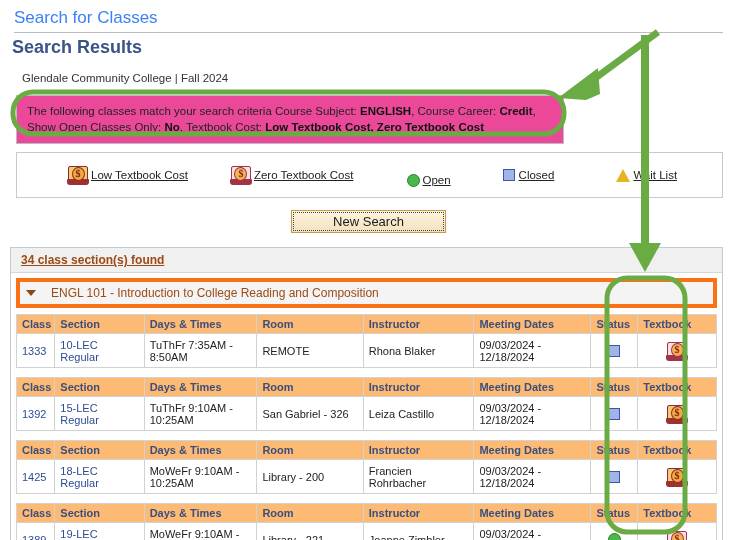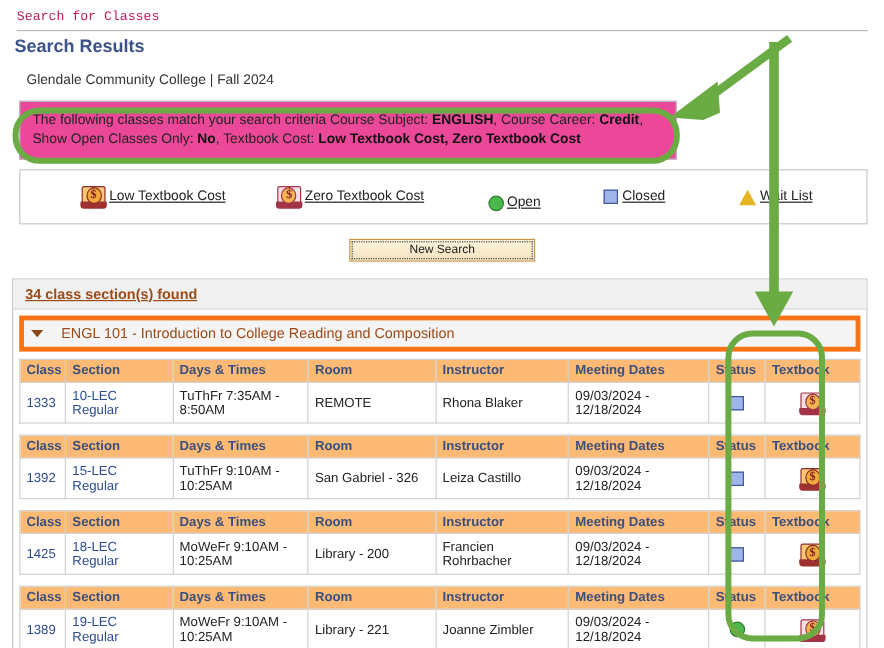--- a/index.html
+++ b/index.html
@@ -10,29 +10,29 @@
     font-family:"Liberation Sans", sans-serif;
     font-size:11px;
     color:#333;
     position:relative;
     overflow:hidden;
   }
 
   
   #breadcrumb-wrap { padding:8px 0 0 14px; }
   #breadcrumb-link {
-    color:#be185d; font-size:11px; text-decoration:none;
-    display:inline-block; padding-bottom:2px;font-family:Liberation Mono, monospace;
+    color:#3b82f6; font-size:17px; text-decoration:none;
+    display:inline-block; padding-bottom:2px;
   }
   #header-rule {
     border-bottom:1px solid #b9bcc4;
     margin:2px 14px 0 14px;
   }
   #page-title {
-    color:#3b5387; font-size:15px; font-weight:bold;
+    color:#3b5387; font-size:18px; font-weight:bold;
     padding:4px 0 0 12px; letter-spacing:0px;
   }
   #term-line {
     color:#333; font-size:11.5px;
     padding:14px 0 0 22px;
   }
 
   
   #criteria-box {
     margin:11px 14px 0 16px;
@@ -109,21 +109,21 @@
   }
 
   
   #button-row {
     display:flex; justify-content:center; gap:28px;
     margin-top:12px;
   }
   .pbtn {
     background:linear-gradient(#fdf3dd,#f3e2bf);
     border:1px solid #c79a4b;
-    font-size:10px; color:#1b1b1b;
+    font-size:13px; color:#1b1b1b;
     padding:3px 0; width:155px; text-align:center;
     font-family:"Liberation Sans", sans-serif;
     cursor:pointer;
   }
   #btn-new-search { outline:1px dotted #444; outline-offset:-3px; }
 
   
   #results-panel { margin:14px 14px 0 10px; border:1px solid #c6c9d0; background:#fff; }
   #count-bar {
     background:#f0f0f0; border-bottom:1px solid #d6d6d6;

